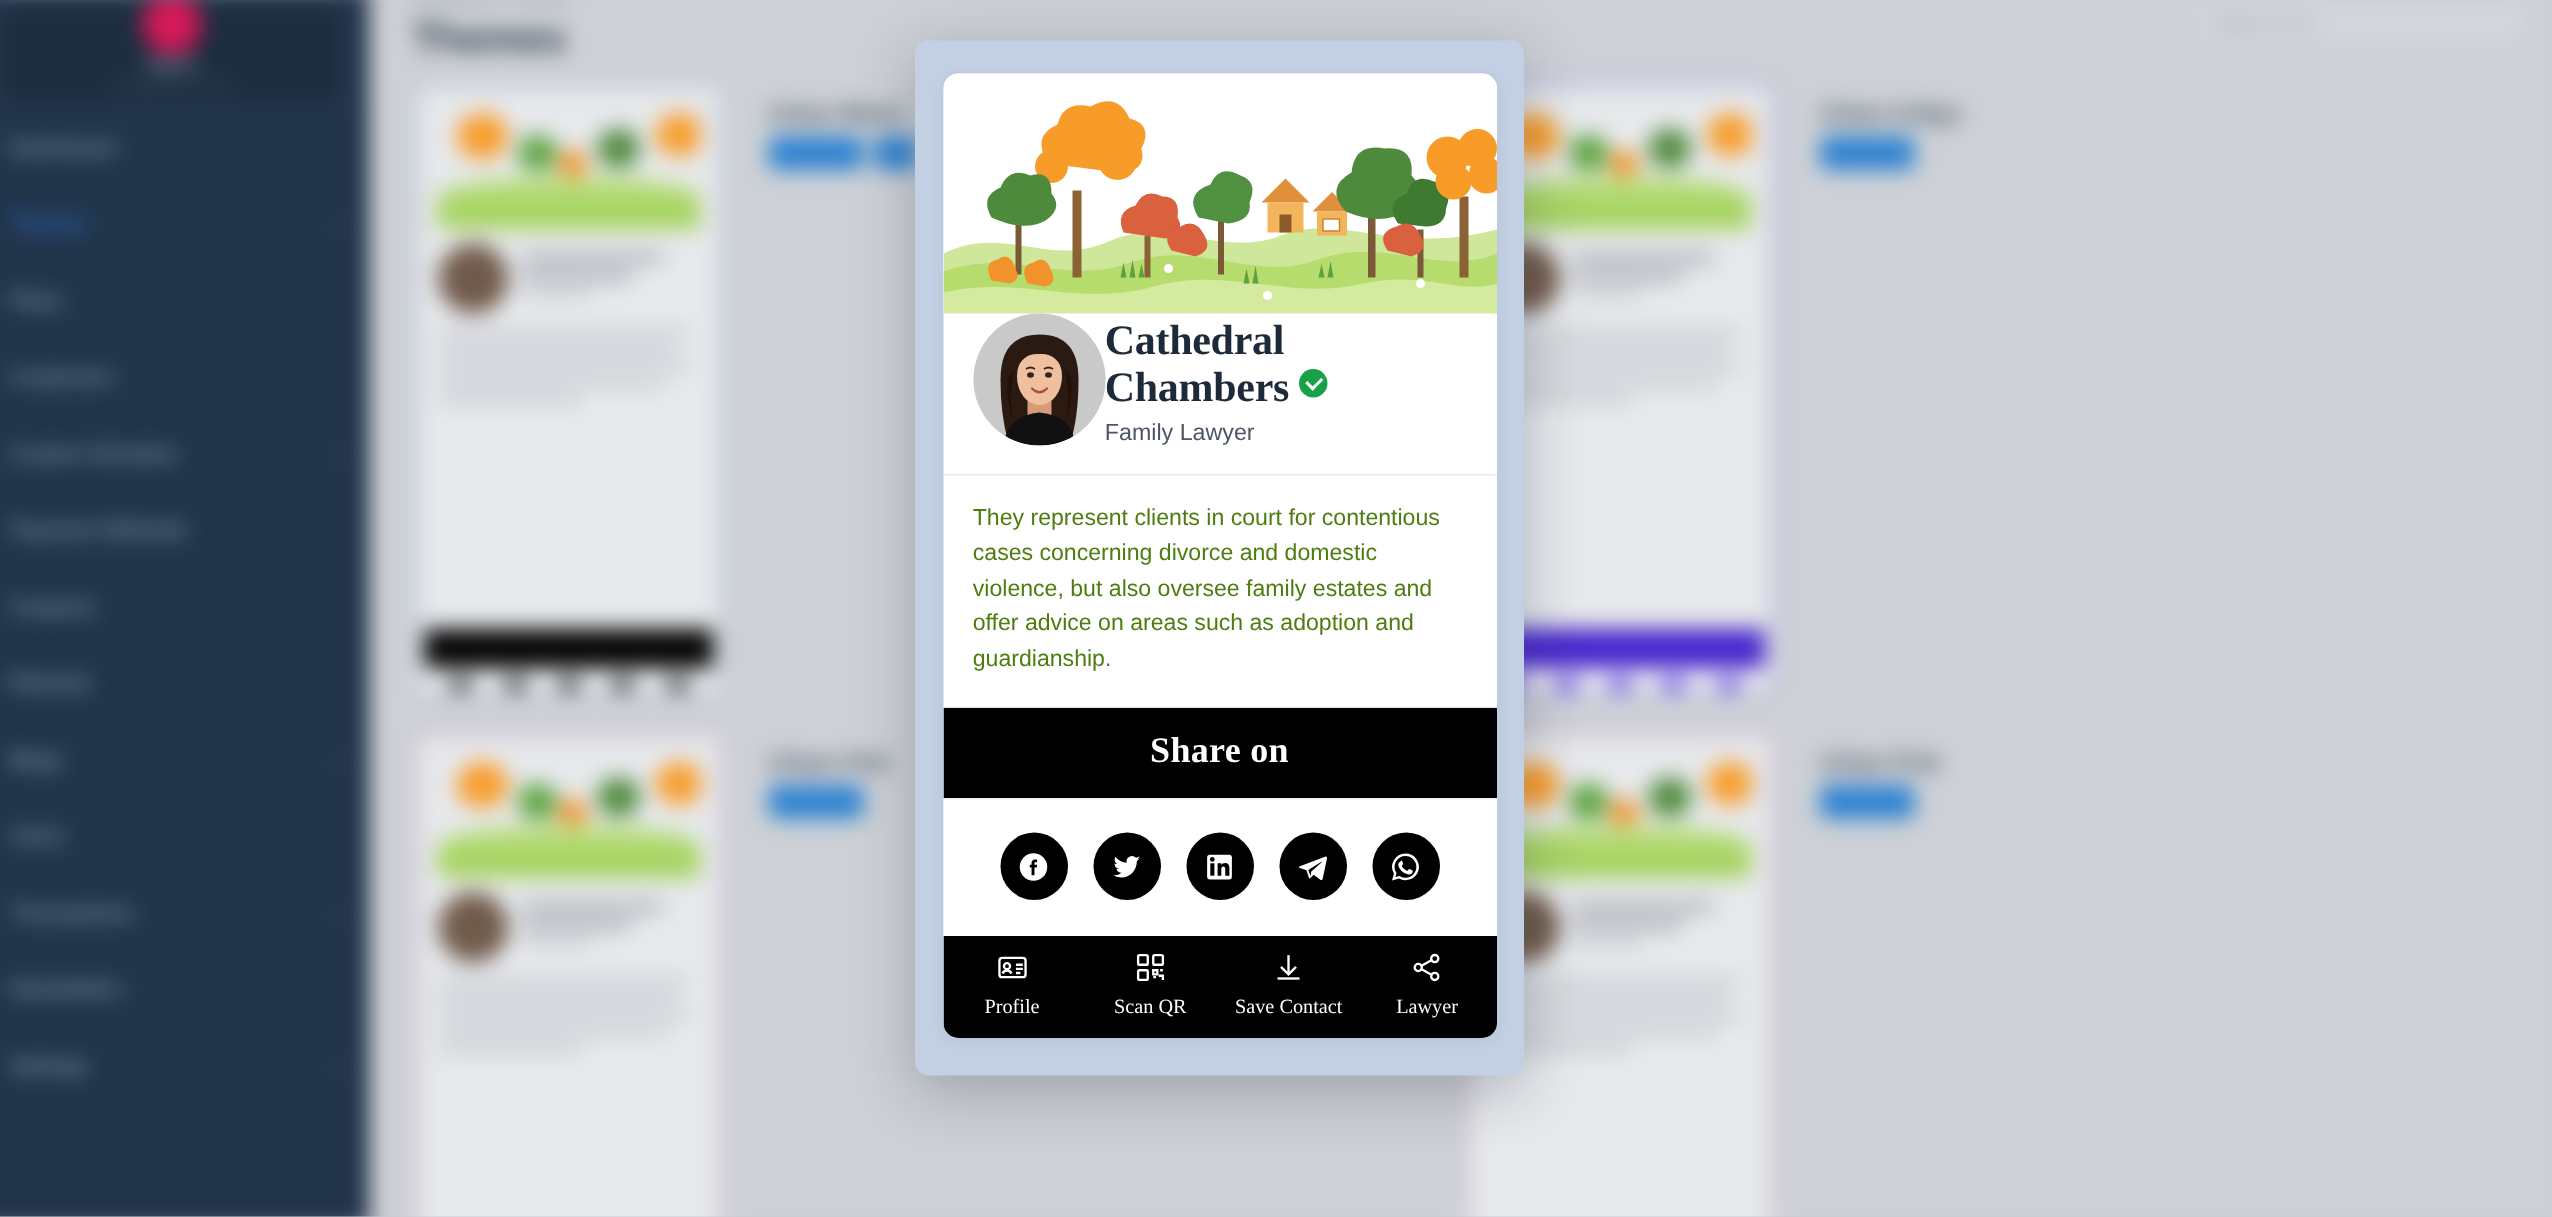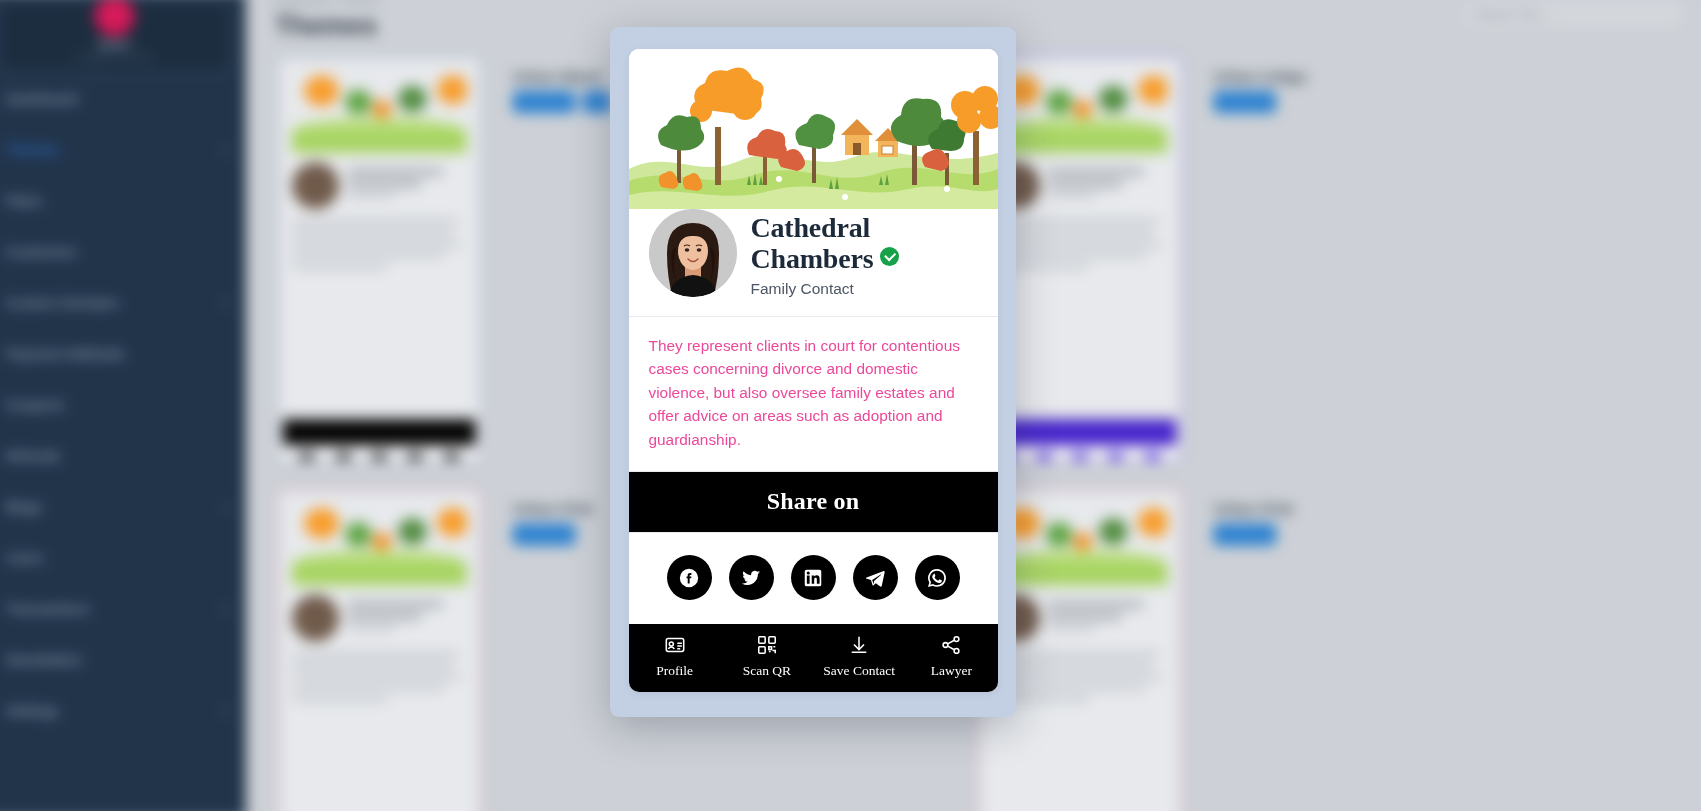--- a/index.html
+++ b/index.html
@@ -89,21 +89,21 @@
   }
   .modal-card {
     width: 369px; background: #ffffff; border-radius: 10px;
     margin-top: 22px; overflow: hidden; position: relative;
     box-shadow: 0 2px 10px rgba(0,0,0,.06);
   }
 
   .hero { height: 160px; position: relative; overflow: hidden; background: #fff; }
   .hero svg { display:block; width:100%; height:100%; }
 
-  .prof-row { display: flex; align-items: flex-start; gap: 14px; padding: 4px 20px 18px 20px; }
+  .prof-row { display: flex; align-items: flex-start; padding: 4px 20px 18px 20px; }
   .avatar-wrap {
     width: 88px; height: 88px; flex: 0 0 88px; border-radius: 50%;
     background: #c9c9c9; overflow: hidden; position: relative; margin-top:-4px;
   }
   .avatar-wrap svg { display:block; width:100%; height:100%; }
   .pname {
     font-family: "Liberation Serif", serif; font-weight: 700;
     font-size: 28px; line-height: 1.09; color: #1d2a3a; letter-spacing: -.2px;
   }
   .verify {
@@ -112,21 +112,21 @@
   }
   .verify:after {
     content: ""; position: absolute; left: 5px; top: 5px;
     width: 8px; height: 4.5px; border-left: 2px solid #fff; border-bottom: 2px solid #fff;
     transform: rotate(-45deg);
   }
   .ptitle { font-size: 15.5px; color: #4c5664; margin-top: 6px; }
 
   .sep { height: 1px; background: #e7e9ec; }
 
-  .bio { padding: 17px 20px 20px 20px; font-size: 15.4px; line-height: 1.52; color: #ec4899; }
+  .bio { padding: 17px 20px 20px 20px; font-size: 15.4px; line-height: 1.52; color: #4d7c0f; }
 
   .share-bar {
     background: #000000; color: #fff; text-align: center;
     font-family: "Liberation Serif", serif; font-weight: 700;
     font-size: 24px; padding: 16px 0 17px 0; letter-spacing: .2px;
   }
   .social-row {
     display: flex; gap: 17px; justify-content: center; align-items: center;
     padding: 22px 0 24px 0; background:#fff;
   }
@@ -469,21 +469,21 @@
               <path d="M47 37 q3 -2 6 0" stroke="#3a241a" stroke-width="1.2" fill="none"></path>
 
               <path d="M39 50 q5 5 10 0" stroke="#a8503f" stroke-width="1.6" fill="none" stroke-linecap="round"></path>
 
               <path d="M20 88 q2 -20 24 -22 q22 2 24 22 z" fill="#111111"></path>
             </g>
           </svg>
         </div>
         <div style="flex:1; min-width:0;">
           <div class="pname"><span>Cathedral Chambers</span><span class="verify"></span></div>
-          <div class="ptitle">Family Contact</div>
+          <div class="ptitle">Family Lawyer</div>
         </div>
       </div>
 
       <div class="sep"></div>
 
       <div class="bio">They represent clients in court for contentious cases concerning divorce and domestic violence, but also oversee family estates and offer advice on areas such as adoption and guardianship.</div>
 
       <div class="sep"></div>
 
       <div class="share-bar">Share on</div>

